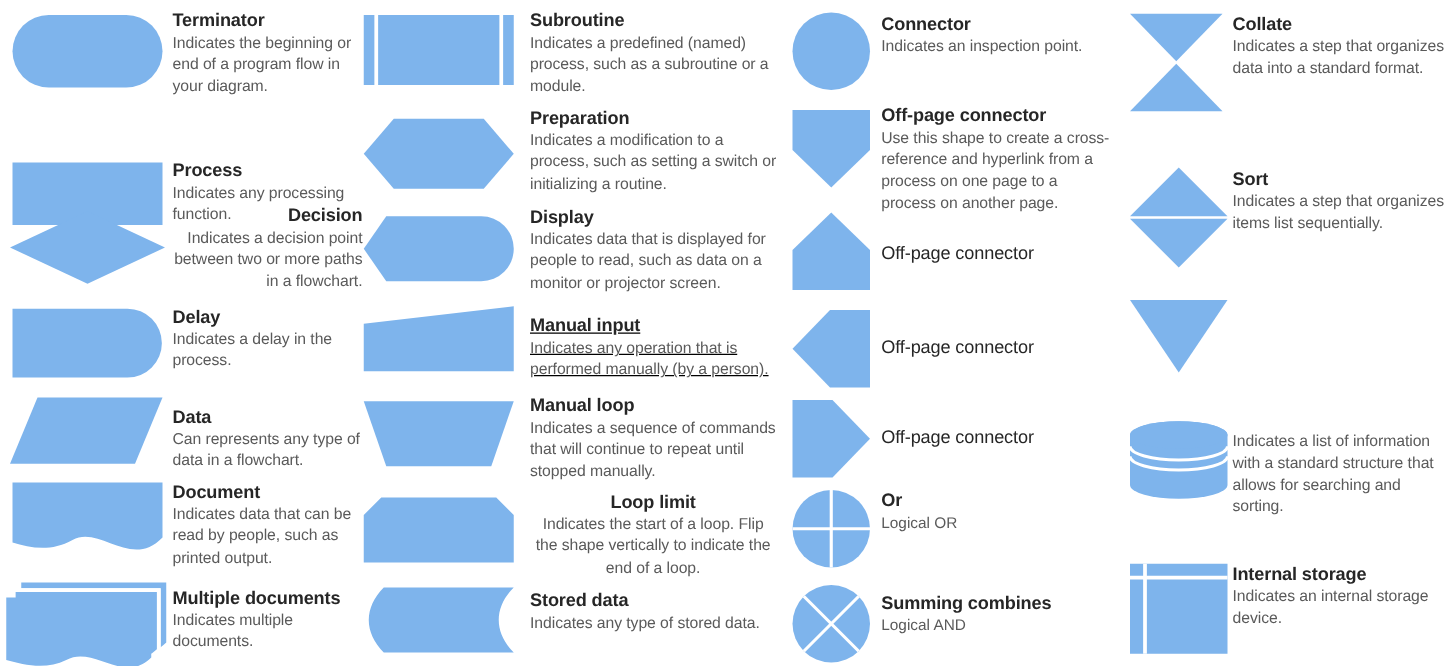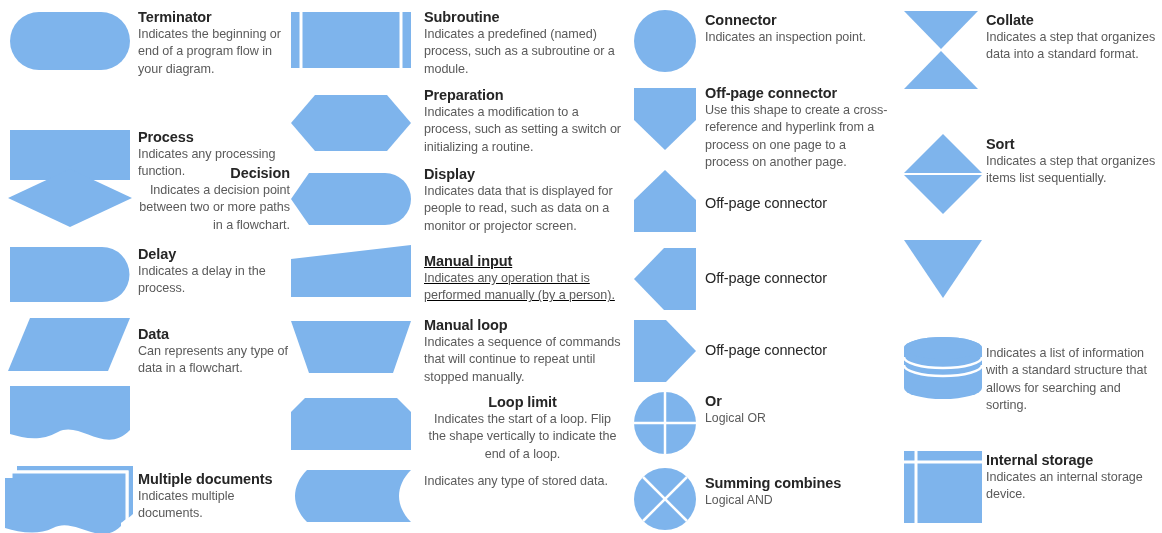--- a/index.html
+++ b/index.html
@@ -113,20 +113,24 @@
         <div class="sym-desc">Can represents any type of data in a flowchart.</div>
       </div>
     </div>
 
     <div class="entry" style="left:0;top:382px;width:290px;height:78px;">
       <div class="shape-box" style="left:10px;top:4px;width:120px;height:58px;">
         <svg width="120" height="58" viewBox="0 0 120 58">
             <path d="M0,0 H120 V44 C95,70 70,34 48,46 C30,56 14,52 0,48 Z" fill="#7eb4ec"></path>
           </svg>
       </div>
+      <div class="text-box" style="left:138px;top:4px;width:152px;">
+        <div class="sym-title">Document</div>
+        <div class="sym-desc">Indicates data that can be read by people, such as printed output.</div>
+      </div>
     </div>
 
     <div class="entry" style="left:0;top:462px;width:290px;height:71px;">
       <div class="shape-box" style="left:5px;top:4px;width:128px;height:64px;">
         <svg width="128" height="64" viewBox="0 0 128 64">
           <path d="M12,0 H128 V48 C106,70 82,38 60,50 C44,58 26,54 12,50 Z" fill="#7eb4ec"></path>
           <path d="M12,0 H128 V48 C106,70 82,38 60,50 C44,58 26,54 12,50 Z" fill="none" stroke="#ffffff" stroke-width="3" transform="translate(-6,6)"></path>
           <path d="M6,6 H122 V54 C100,76 76,44 54,56 C38,64 20,60 6,56 Z" fill="#7eb4ec"></path>
           <path d="M6,6 H122 V54 C100,76 76,44 54,56 C38,64 20,60 6,56 Z" fill="none" stroke="#ffffff" stroke-width="3"></path>
           <path d="M0,12 H116 V60 C94,82 70,50 48,62 C32,70 14,66 0,62 Z" fill="#7eb4ec"></path>
@@ -215,20 +219,21 @@
       </div>
     </div>
 
     <div class="entry" style="left:0;top:462px;width:335px;height:71px;">
       <div class="shape-box" style="left:5px;top:8px;width:120px;height:52px;">
         <svg width="120" height="52" viewBox="0 0 120 52">
             <path d="M16,0 H120 C104,16 104,36 120,52 H16 C0,36 0,16 16,0 Z" fill="#7eb4ec"></path>
           </svg>
       </div>
       <div class="text-box" style="left:138px;top:11px;width:197px;">
+        <div class="sym-title">Stored data</div>
         <div class="sym-desc">Indicates any type of stored data.</div>
       </div>
     </div>
   </div>
 
   <div class="col col-3">
 
     <div class="entry" style="left:0;top:0;width:268px;height:84px;">
       <div class="shape-box" style="left:9px;top:10px;width:62px;height:62px;">
         <svg width="62" height="62" viewBox="0 0 62 62">

